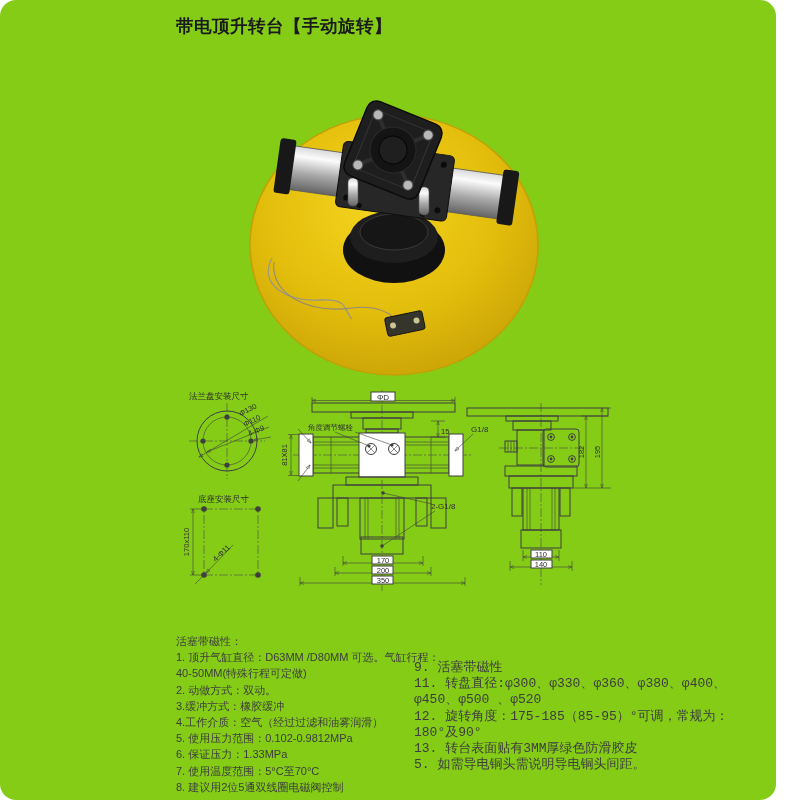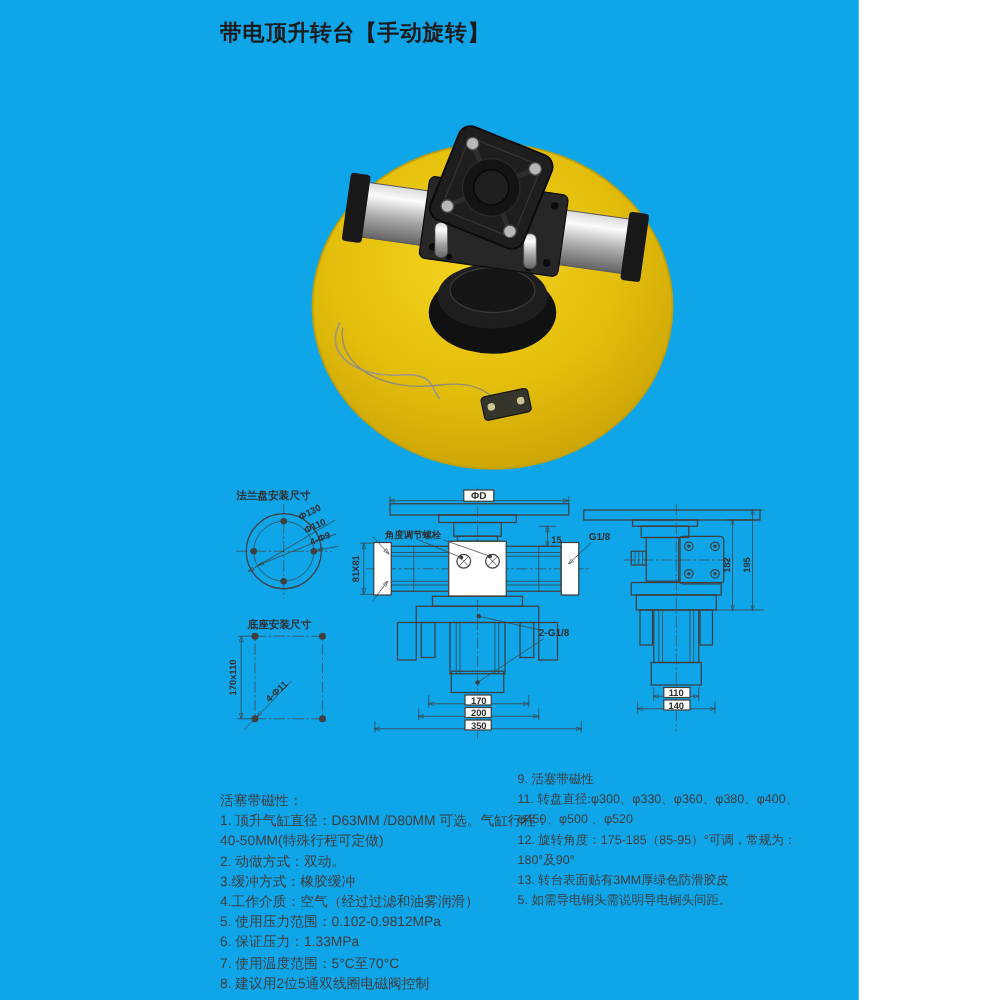--- a/index.html
+++ b/index.html
@@ -1,32 +1,32 @@
 <!DOCTYPE html>
 <html><head>
 <meta charset="utf-8">
 <style>
   html,body{margin:0;padding:0;background:#ffffff;}
-  .page{position:relative;width:687px;height:800px;background:#0ea5e9;overflow:hidden;
-        font-family:"Liberation Sans","DejaVu Sans",sans-serif;color:#222;}
+  .page{position:relative;width:776px;height:800px;background:#84cc16;overflow:hidden;
+        font-family:"Liberation Sans","DejaVu Sans",sans-serif;color:#222;border-radius:16px;}
   .page-title{position:absolute;left:176px;top:14px;font-size:17.5px;font-weight:bold;
         color:#1a1a1a;letter-spacing:0.5px;}
   .order-code{position:absolute;left:176px;top:50px;font-size:12px;color:#3c3c3c;}
   .photo-wrap{position:absolute;left:200px;top:88px;width:400px;height:302px;}
-  .dwg-wrap{position:absolute;left:165px;top:385px;width:470px;height:215px;font-weight:bold;}
+  .dwg-wrap{position:absolute;left:165px;top:385px;width:470px;height:215px;}
   .dwg line,.dwg path,.dwg rect,.dwg circle,.dwg polyline{stroke:#3f3f3f;fill:none;stroke-width:1;}
   .dwg .thin{stroke-width:0.6;}
   .dwg .cl{stroke-dasharray:9 2 2 2;stroke-width:0.6;stroke:#4a4a4a;}
   .dwg .dot{fill:#3f3f3f;stroke:none;}
   .dwg .wfill{fill:#ffffff;}
   .dwg text{fill:#2e2e2e;stroke:none;font-family:"Liberation Sans","DejaVu Sans",sans-serif;}
   .notes-left{position:absolute;left:176px;top:633px;width:236px;font-size:11px;
         color:#3d3d3d;line-height:16.2px;}
-  .notes-right{position:absolute;left:414px;top:616px;width:230px;font-size:10px;
-        color:#3d3d3d;line-height:16.2px;}
+  .notes-right{position:absolute;left:414px;top:660px;width:230px;font-size:13px;
+        color:#3d3d3d;line-height:16.2px;font-family:Liberation Mono, monospace;}
   .note-line{white-space:nowrap;}
 </style>
 </head>
 <body>
 
 <div class="page">
 
   <div class="page-title">带电顶升转台【手动旋转】</div>
 
   <div class="photo-wrap">

